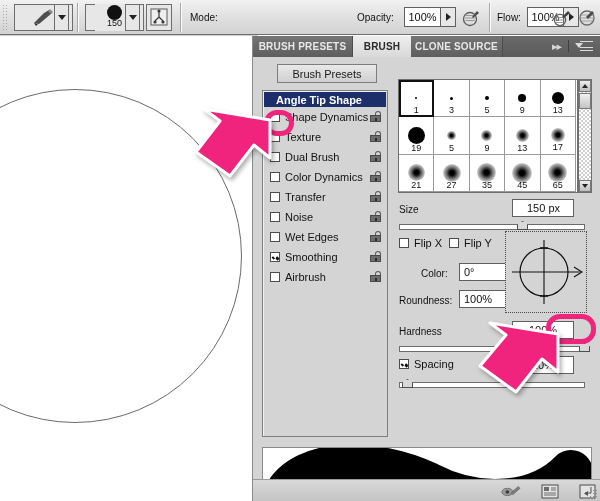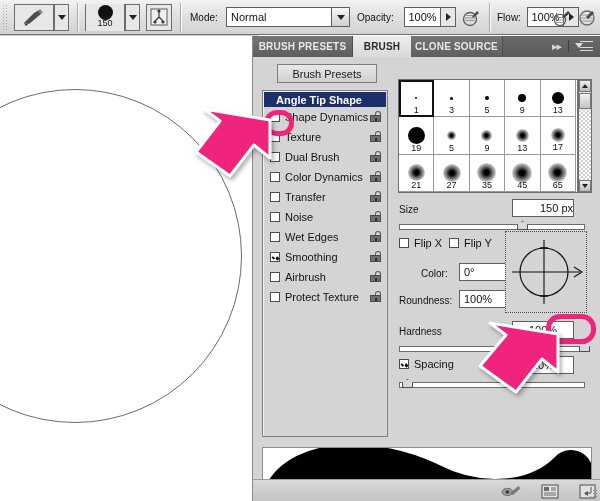--- a/index.html
+++ b/index.html
@@ -17,21 +17,21 @@
     position:absolute;left:0;top:0;width:600px;height:35px;
     background:linear-gradient(to bottom,#f2f2f2 0%,#e2e2e2 45%,#d2d2d2 100%);
     border-bottom:1px solid #6f6f6f;
     box-sizing:border-box;
   }
   .gripper{position:absolute;left:2px;top:4px;width:7px;height:27px;
     background-image:radial-gradient(#9a9a9a 40%,transparent 41%);
     background-size:3px 3px;opacity:.8;}
   .sep{position:absolute;top:3px;width:1px;height:29px;background:#a8a8a8;border-right:1px solid #fbfbfb;}
   .tool-box{position:absolute;border:1px solid #6d6d6d;background:#e7e7e7;box-sizing:border-box;display:flex;align-items:center;}
-  .tool-main{width:40px;height:27px;justify-content:center;}
+  .tool-main{width:59px;height:27px;justify-content:center;}
   .tool-arrow{width:15px;height:27px;justify-content:center;border-left:1px solid #6d6d6d;}
   .caret-d{width:0;height:0;border-left:4px solid transparent;border-right:4px solid transparent;border-top:5px solid #222;}
   .caret-r{width:0;height:0;border-top:4px solid transparent;border-bottom:4px solid transparent;border-left:5px solid #222;}
   .brush-tip-prev{position:relative;width:40px;height:27px;background:#e7e7e7;display:flex;flex-direction:column;align-items:center;justify-content:flex-start;}
   .btip-dot{width:15px;height:15px;border-radius:50%;background:#111;margin-top:1px;}
   .btip-num{font-size:9px;color:#111;line-height:9px;margin-top:-1px;}
   .lbl{position:absolute;color:#111;font-size:10px;line-height:13px;}
   .field{position:absolute;border:1px solid #5f5f5f;background:#fff;box-sizing:border-box;display:flex;align-items:center;}
   .field .txt{flex:1;padding-left:4px;color:#111;font-size:11px;white-space:nowrap;overflow:hidden;}
   .field .spin{width:14px;height:100%;border-left:1px solid #5f5f5f;background:#e7e7e7;display:flex;align-items:center;justify-content:center;}
@@ -170,26 +170,20 @@
           <circle cx="5" cy="14" r="1.6" fill="#3a3a3a"></circle>
           <circle cx="13" cy="14" r="1.6" fill="#3a3a3a"></circle>
           <circle cx="9" cy="3" r="1.6" fill="#3a3a3a"></circle>
         </svg>
       </span>
     </div>
 
     <div class="sep" style="left:180px;"></div>
 
     <span class="lbl" style="left:190px;top:11px;">Mode:</span>
-    <div class="field" style="left:226px;top:7px;width:124px;height:20px;">
-      <span class="txt">Normal</span>
-      <span class="combo-arrow">
-          <i class="caret-d"></i>
-        </span>
-    </div>
 
     <span class="lbl" style="left:357px;top:11px;">Opacity:</span>
     <div class="field" style="left:404px;top:7px;width:52px;height:20px;">
       <span class="txt" style="text-align:center;padding-left:0;">100%</span>
       <span class="spin">
           <i class="caret-r"></i>
         </span>
     </div>
     <span class="icn" style="left:462px;top:9px;width:18px;height:18px;">
       <svg width="18" height="18" viewBox="0 0 18 18">
@@ -324,28 +318,20 @@
               </span>
             </div>
             <div class="opt-row">
               <span class="cbox"></span>
               <span class="opt-label">Airbrush</span>
               <span class="lock">
                 <span class="shk"></span>
                 <span class="body"></span>
               </span>
             </div>
-            <div class="opt-row">
-              <span class="cbox"></span>
-              <span class="opt-label">Protect Texture</span>
-              <span class="lock">
-                <span class="shk"></span>
-                <span class="body"></span>
-              </span>
-            </div>
           </div>
       </div>
 
       <div class="gridbox">
         <div id="gridcells">
             <div class="gcell sel" style="left: 0px; top: 0px; width: 35.4px; height: 37.3px;">
               <div style="flex: 1 1 0%; display: flex; align-items: center; justify-content: center; width: 100%;">
                 <div class="gdot" style="width: 2px; height: 2px; margin-top: 0px; background: rgb(0, 0, 0);"></div>
               </div>
               <span class="gnum">1</span>
@@ -441,21 +427,21 @@
             <i class="up-tri"></i>
           </span>
         <span class="sthumb"></span>
         <span class="sbtn" style="bottom:0;">
             <i class="dn-tri"></i>
           </span>
       </div>
 
       <span class="lbl" style="left:146px;top:146px;color:#111;">Size</span>
       <div class="field" style="left:259px;top:142px;width:62px;height:18px;">
-        <span class="txt" style="text-align:right;padding-left:1px;">150 px</span>
+        <span class="txt" style="text-align:center;padding-left:1px;">150 px</span>
       </div>
       <div class="slider" style="left:146px;top:167px;width:186px;"></div>
       <span class="sl-knob" style="left:264px;top:164px;"></span>
 
       <div style="position:absolute;left:146px;top:180px;display:flex;align-items:center;">
         <span class="cbox"></span>
         <span class="opt-label">Flip X</span>
       </div>
       <div style="position:absolute;left:196px;top:180px;display:flex;align-items:center;">
         <span class="cbox"></span>

